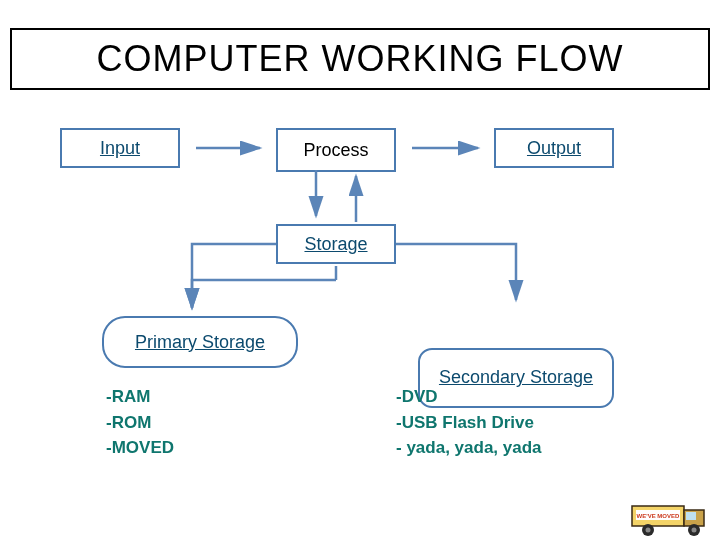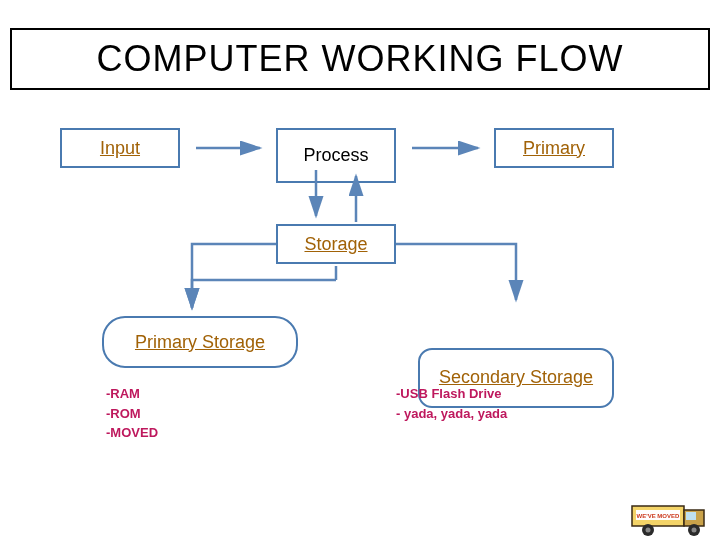--- a/index.html
+++ b/index.html
@@ -33,29 +33,29 @@
     border: 2px solid #4a7ab0;
     background: #fff;
     display: flex;
     align-items: center;
     justify-content: center;
     text-align: center;
     font-size: 18px;
   }
   .node.rounded { border-radius: 14px; }
   .link-text {
-    color: #a16207;
+    color: #0c4a6e;
     text-decoration: underline;
   }
   .plain-text { color: #000; }
   .list {
     position: absolute;
-    font-size: 13px;
+    font-size: 17px;
     font-weight: bold;
-    color: #be185d;
+    color: #0f766e;
     line-height: 1.5;
   }
   .list div::before { content: "-"; }
   svg.arrows {
     position: absolute;
     left: 0; top: 0;
     width: 728px; height: 546px;
     pointer-events: none;
   }
   .truck {
@@ -69,44 +69,45 @@
 </head>
 <body>
 
 <div class="title-box">
   <span class="title-text">COMPUTER WORKING FLOW</span>
 </div>
 
 <div class="node" style="left:60px; top:128px; width:120px; height:40px;">
   <span class="link-text">Input</span>
 </div>
-<div class="node" style="left:276px; top:128px; width:120px; height:55px;">
+<div class="node" style="left:276px; top:128px; width:120px; height:44px;">
   <span class="plain-text">Process</span>
 </div>
 <div class="node" style="left:494px; top:128px; width:120px; height:40px;">
-  <span class="link-text">Primary</span>
+  <span class="link-text">Output</span>
 </div>
 
 <div class="node" style="left:276px; top:224px; width:120px; height:40px;">
   <span class="link-text">Storage</span>
 </div>
 
 <div class="node rounded" style="left:102px; top:316px; width:196px; height:52px;border-radius:23px;">
   <span class="link-text">Primary Storage</span>
 </div>
 <div class="node rounded" style="left:418px; top:308px; width:196px; height:60px; line-height:1.2;margin-top:40px;">
   <span class="link-text">Secondary Storage</span>
 </div>
 
 <div class="list" style="left:106px; top:384px;">
   <div>RAM</div>
   <div>ROM</div>
   <div>MOVED</div>
 </div>
 <div class="list" style="left:396px; top:384px;">
+  <div>DVD</div>
   <div>USB Flash Drive</div>
   <div> yada, yada, yada</div>
 </div>
 
 <svg class="arrows">
   <defs>
     <marker id="ah" markerWidth="10" markerHeight="10" refX="8" refY="3" orient="auto" markerUnits="strokeWidth">
       <path d="M0,0 L9,3 L0,6 Z" fill="#5b85b8"></path>
     </marker>
   </defs>

